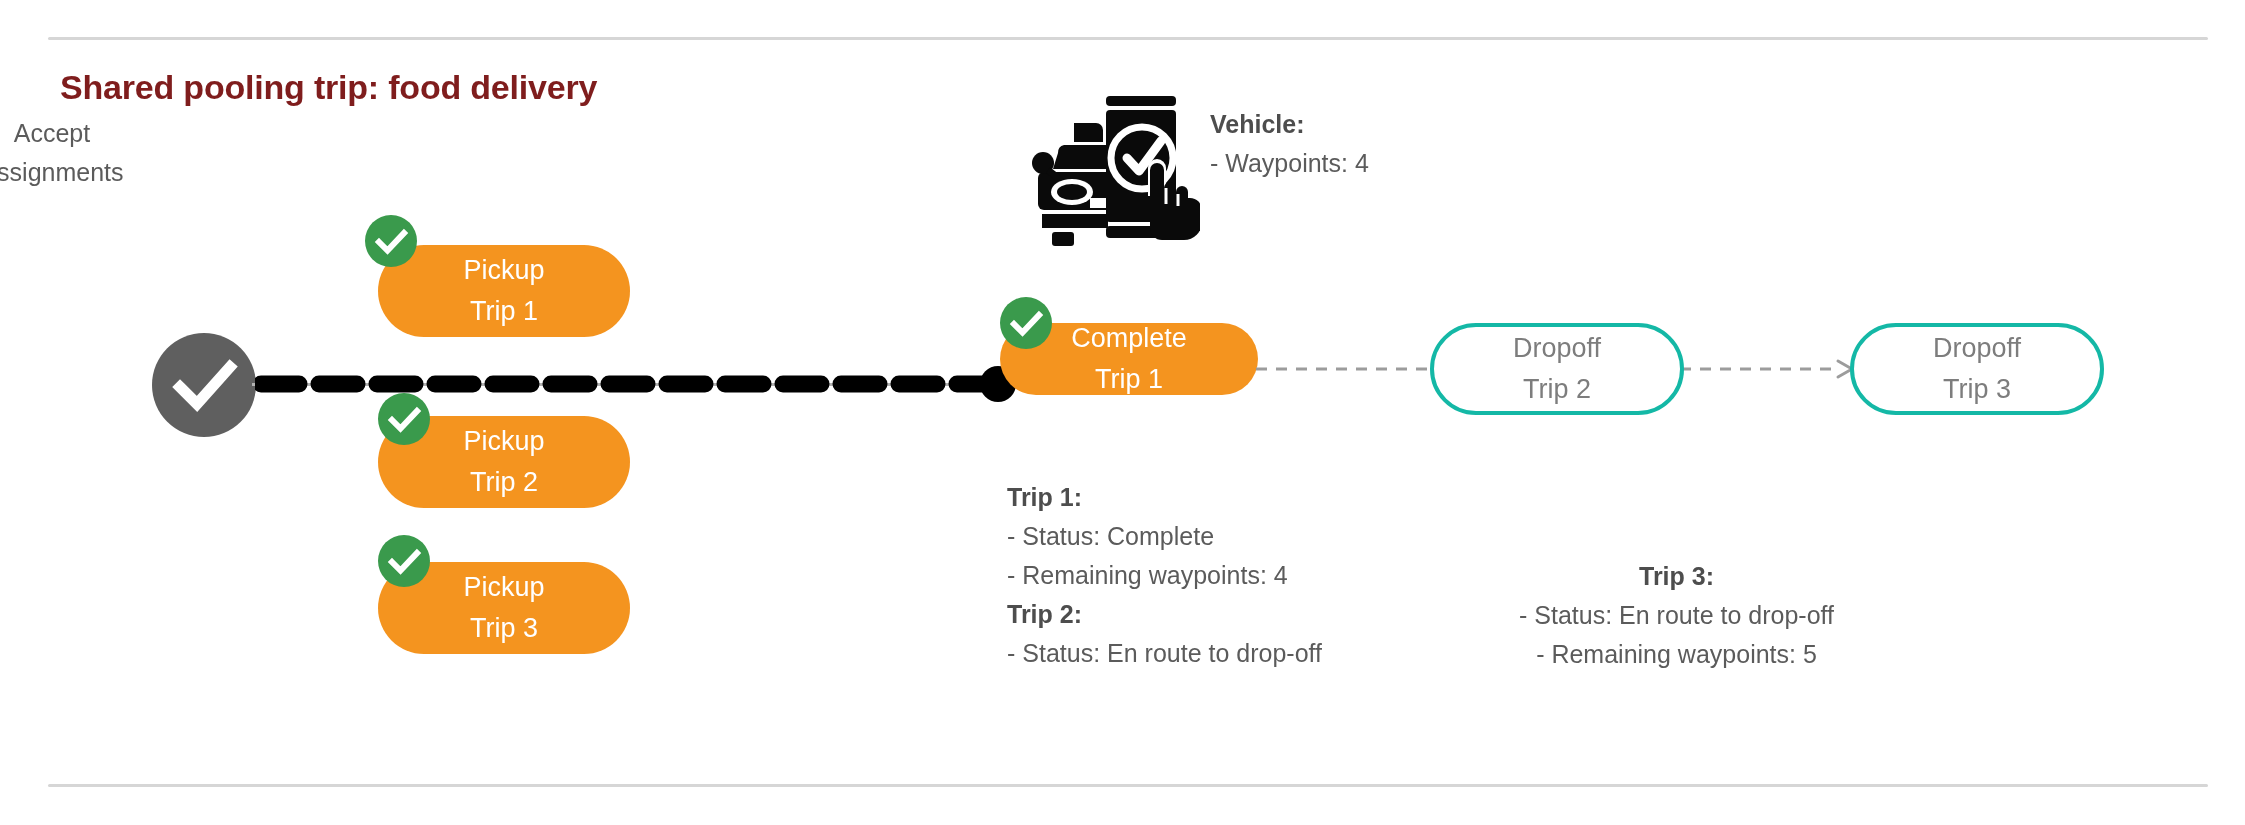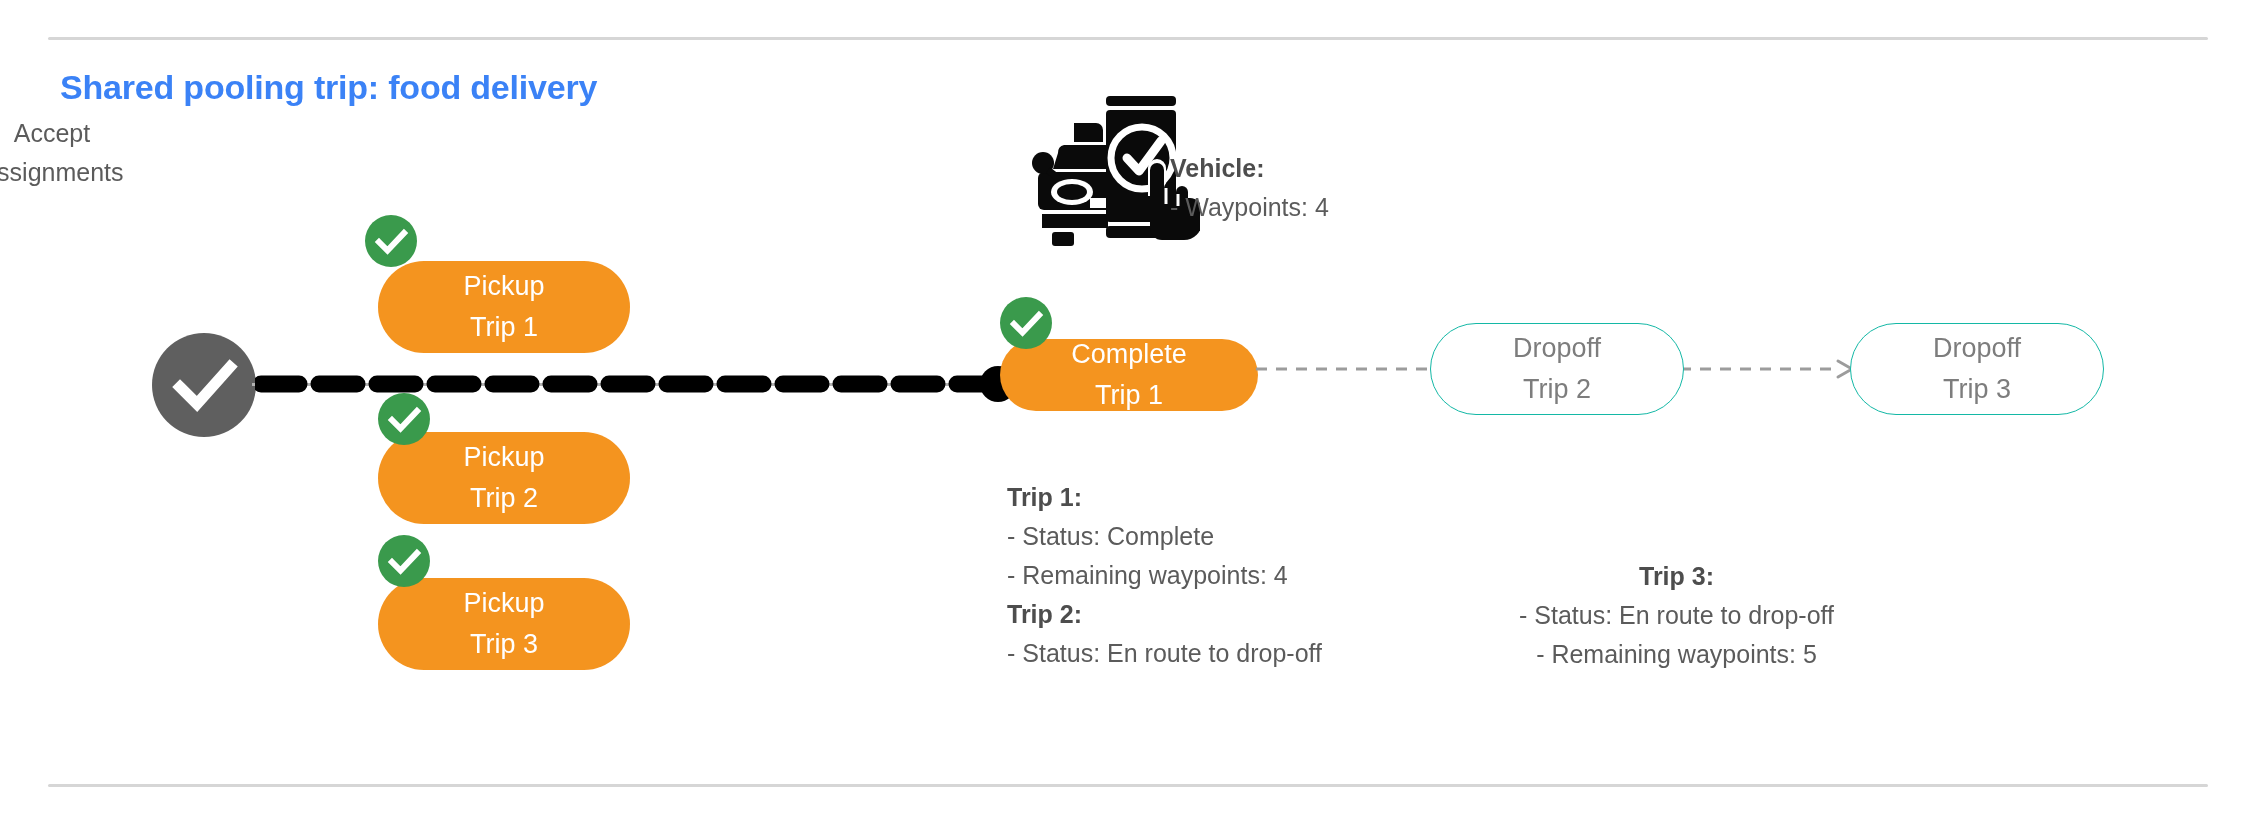--- a/index.html
+++ b/index.html
@@ -31,21 +31,21 @@
   .divider.top    { top: 37px; }
   .divider.bottom { top: 784px; }
 
   
   .page-title {
     position: absolute;
     left: 60px;
     top: 68px;
     font-size: 34px;
     font-weight: bold;
-    color: #3b82f6;
+    color: #7f1d1d;
     letter-spacing: -0.2px;
     white-space: nowrap;
   }
 
   
   .accept-node {
     position: absolute;
     left: 152px;
     top: 333px;
     width: 104px;
@@ -106,25 +106,24 @@
     border-radius: 999px;
     font-size: 27px;
     line-height: 41px;
     font-weight: 500;
     box-sizing: border-box;
   }
   .pill .pill-line { display: block; white-space: nowrap; }
   .pill.orange {
     background: #F4941F;
     color: #ffffff;
-    margin-top: 16px;
   }
   .pill.outline {
     background: #ffffff;
-    border: 1px solid #14b8a6;
+    border: 4px solid #14b8a6;
     color: #7d7d7d;
   }
 
   .pill-pickup1   { left: 378px;  top: 245px; width: 252px; height: 92px; }
   .pill-pickup2   { left: 378px;  top: 416px; width: 252px; height: 92px; }
   .pill-pickup3   { left: 378px;  top: 562px; width: 252px; height: 92px; }
   .pill-complete  { left: 1000px; top: 323px; width: 258px; height: 72px; }
   .pill-dropoff2  { left: 1430px; top: 323px; width: 254px; height: 92px; }
   .pill-dropoff3  { left: 1850px; top: 323px; width: 254px; height: 92px; }
 
@@ -165,21 +164,21 @@
   .info-block {
     position: absolute;
     font-size: 25px;
     line-height: 39px;
     color: #5b5b5b;
     white-space: nowrap;
   }
   .info-block .hdr { font-weight: bold; color: #4d4d4d; }
   .info-block .row { display: block; }
 
-  .vehicle-info { left: 1170px; top: 105px; margin-top: 44px; }
+  .vehicle-info { left: 1210px; top: 105px; }
   .trip12-info  { left: 1007px; top: 478px; }
   .trip3-info   { left: 1519px; top: 557px; text-align: center; }
 </style>
 </head>
 <body>
 
 <div id="stage">
 
   <div class="divider top"></div>
   <div class="divider bottom"></div>

